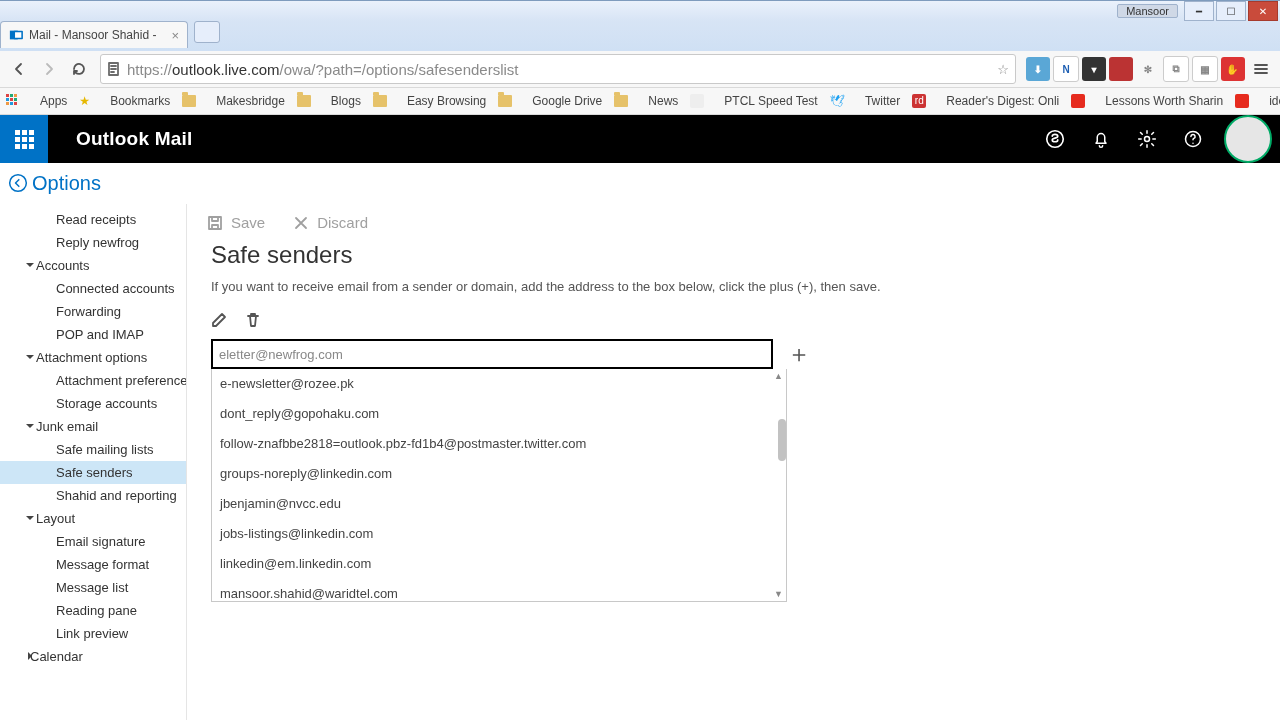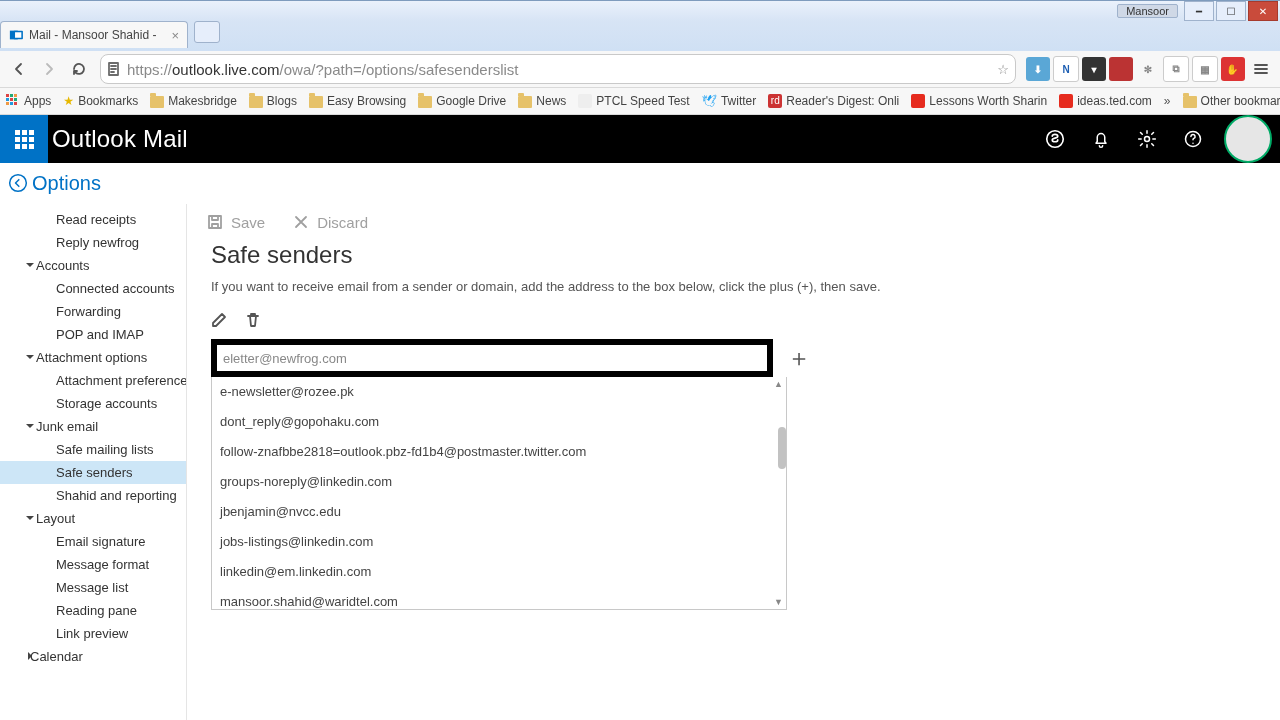--- a/index.html
+++ b/index.html
@@ -12,65 +12,65 @@
   .win-btn.close{background:#c94b3b;border-color:#a63a2d;color:#fff}
   .tabstrip{height:30px;background:linear-gradient(#d7e4f5,#cfe0f4);display:flex;}
   .tab{height:26px;min-width:170px;background:#f7f7f7;border:1px solid #9fb2cc;border-bottom:none;border-radius:4px 4px 0 0;display:flex;align-items:center;padding:0 8px;font-size:12px;color:#444;position:relative}
   .tab .favicon{width:14px;height:14px;margin-right:6px}
   .tab .favicon svg{display:block}
   .tab .tab-x{margin-left:auto;color:#888;font-size:13px;cursor:pointer}
   .newtab{width:24px;height:20px;border:1px solid #9fb2cc;border-radius:3px;margin-left:6px;margin-bottom:3px;background:#e6eefb;cursor:pointer}
   .toolbar{height:36px;background:#f7f7f7;border-bottom:1px solid #d9d9d9;display:flex;align-items:center;padding:0 6px;gap:4px}
   .nav-btn{width:26px;height:26px;display:flex;align-items:center;justify-content:center;color:#555;border-radius:3px;cursor:pointer}
   .nav-btn.disabled{color:#bbb}
-  .omnibox{flex:1;height:28px;border:1px solid #c9c9c9;border-radius:8px;background:#fff;display:flex;align-items:center;padding:0 6px;margin:0 4px}
+  .omnibox{flex:1;height:28px;border:1px solid #c9c9c9;border-radius:3px;background:#fff;display:flex;align-items:center;padding:0 6px;margin:0 4px}
   .omnibox .doc-icon{width:14px;height:14px;margin-right:6px;color:#6b6b6b}
   .omnibox .url{font-size:15px;color:#333;white-space:nowrap}
   .omnibox .url .muted{color:#8a8a8a}
   .omnibox .star{margin-left:auto;color:#888;cursor:pointer}
   .tool-icons{display:flex;align-items:center;gap:3px;margin-left:2px}
   .ext{width:24px;height:24px;border-radius:3px;display:flex;align-items:center;justify-content:center;font-size:10px;font-weight:bold;color:#fff;cursor:pointer}
   .bookmarks-bar{height:26px;background:#f7f7f7;border-bottom:1px solid #d9d9d9;display:flex;align-items:center;padding:0 6px;gap:12px;font-size:12px;color:#444}
-  .bm{display:flex;align-items:flex-end;gap:4px;cursor:pointer;white-space:nowrap}
+  .bm{display:flex;align-items:center;gap:20px;cursor:pointer;white-space:nowrap}
   .bm .folder{width:14px;height:12px;background:#e6c26a;border-radius:1px;position:relative}
   .bm .folder::before{content:"";position:absolute;top:-3px;left:0;width:6px;height:3px;background:#e6c26a;border-radius:1px 1px 0 0}
   .bm .fav{width:14px;height:14px;border-radius:2px}
   .bookmarks-bar .overflow{margin-left:auto;color:#555;cursor:pointer}
   
   .page{flex:1;display:flex;flex-direction:column;min-height:0;background:#fff}
   .o-header{height:48px;background:#000;color:#fff;display:flex;align-items:center}
   .waffle{width:48px;height:48px;background:#0072c6;display:flex;align-items:center;justify-content:center;cursor:pointer}
   .waffle-grid{display:grid;grid-template-columns:repeat(3,5px);grid-auto-rows:5px;gap:2px}
   .waffle-grid span{background:#fff}
-  .app-title{font-size:24px;font-weight:400;margin-left:4px;letter-spacing:.2px}
+  .app-title{font-size:19px;font-weight:700;margin-left:28px;letter-spacing:.2px}
   .o-header .spacer{flex:1}
   .hdr-btn{width:46px;height:48px;display:flex;align-items:center;justify-content:center;cursor:pointer;color:#fff}
   .avatar{width:44px;height:44px;border-radius:50%;background:#e6e6e6;margin:0 8px;border:2px solid #0a6}
   .options-row{height:40px;display:flex;align-items:center;padding-left:8px;border-bottom:1px solid rgba(0,0,0,0)}
   .options-link{display:flex;align-items:center;color:#0072c6;font-size:20px;cursor:pointer;gap:4px}
   .options-link svg{width:20px;height:20px}
   .body{flex:1;display:flex;min-height:0}
   
   .sidebar{width:186px;border-right:1px solid #e5e5e5;overflow:hidden;position:relative;padding-top:4px}
   .nav-group{font-size:13px;color:#333;padding:4px 0 4px 36px;cursor:pointer;position:relative}
   .nav-group::before{content:"";position:absolute;left:26px;top:9px;border:4px solid transparent;border-top-color:#444}
   .nav-group.collapsed::before{border:4px solid transparent;border-left-color:#444;top:7px;left:28px}
   .nav-item{font-size:13px;color:#333;padding:4px 0 4px 56px;cursor:pointer;white-space:nowrap}
   .nav-item.selected{background:#cde6f7}
   
   .pane{flex:1;padding:10px 24px 0 24px;overflow:auto}
   .actions{display:flex;gap:28px;margin:0 0 10px -4px}
-  .action{display:flex;gap:8px;color:#a0a0a0;font-size:15px;cursor:default}
+  .action{display:flex;align-items:center;gap:8px;color:#a0a0a0;font-size:15px;cursor:default}
   .action svg{width:16px;height:16px}
   h1.page-title{font-size:24px;font-weight:400;color:#333;margin:8px 0 10px}
   .desc{font-size:13px;color:#555;margin-bottom:18px}
   .edit-row{display:flex;gap:18px;margin-bottom:8px;color:#555}
   .edit-row .ico{cursor:pointer}
   .add-row{display:flex;align-items:center;gap:14px;width:600px}
-  .add-input{flex:1;height:26px;border:6px solid #000000;padding:0 6px;font-size:13px;color:#888;outline:none}
+  .add-input{flex:1;height:26px;border:2px solid #000000;padding:0 6px;font-size:13px;color:#888;outline:none}
   .plus-btn{font-size:24px;color:#555;cursor:pointer;line-height:1}
   .list{width:574px;border:1px solid #c8c8c8;border-top:none;max-height:232px;overflow:hidden;position:relative}
   .list-item{padding:7px 8px;font-size:13px;color:#444;border-bottom:1px solid transparent;cursor:pointer}
   .list-scroll{position:absolute;right:0;top:50px;width:8px;height:42px;background:#c2c2c2;border-radius:4px}
   .list-arrow{position:absolute;font-size:9px;color:#888}
   
   svg{stroke:currentColor;stroke-width:1.8;fill:none;stroke-linecap:round;stroke-linejoin:round}
 </style>
 </head>
 <body>

